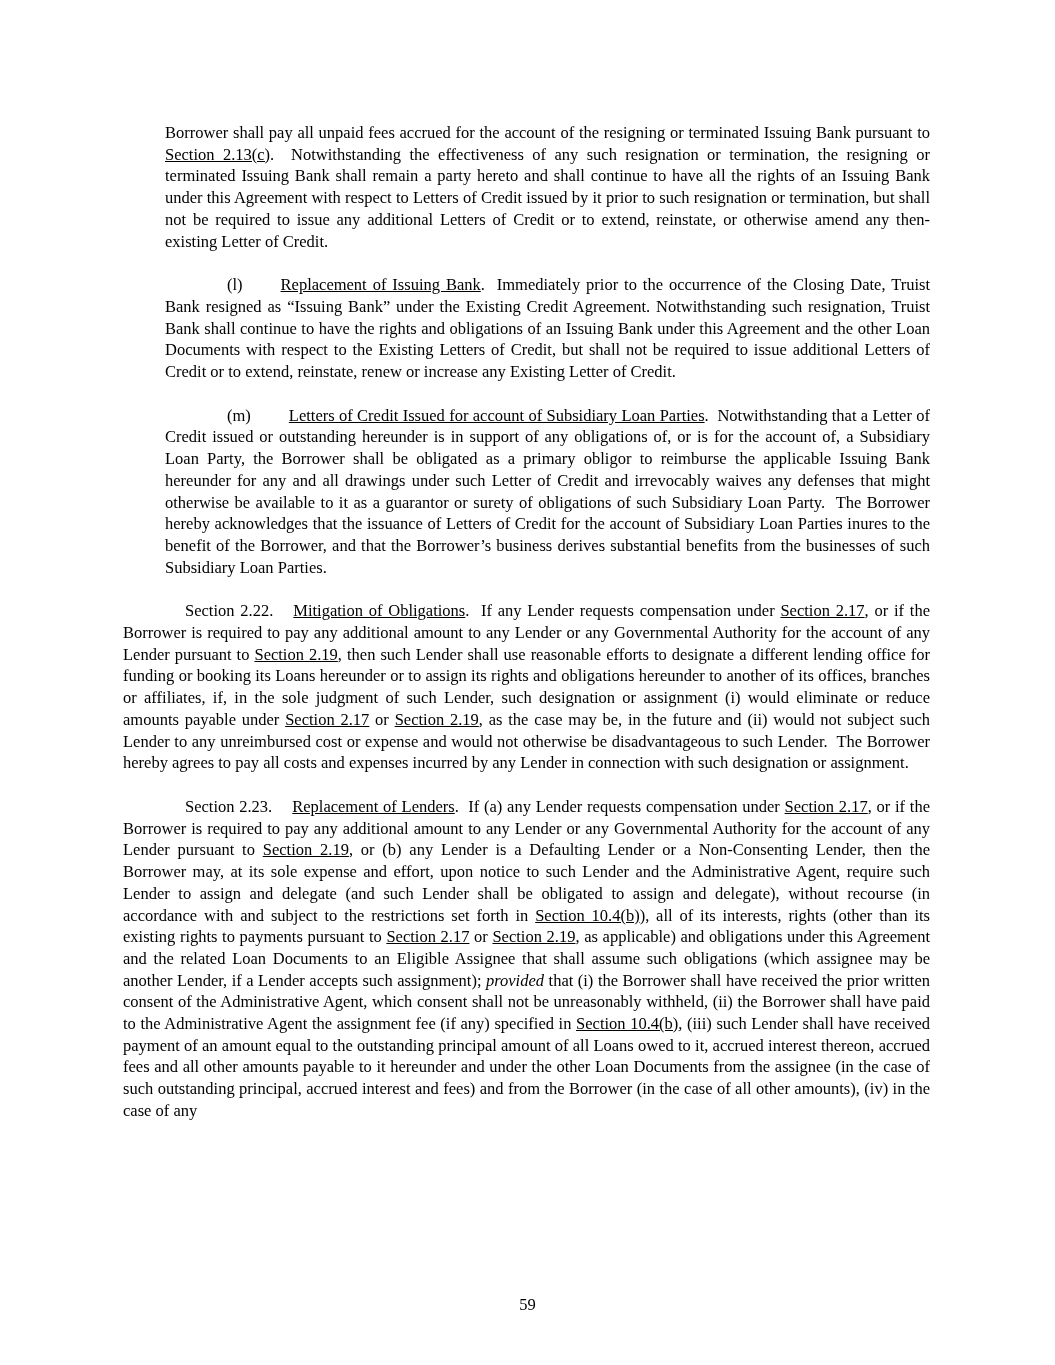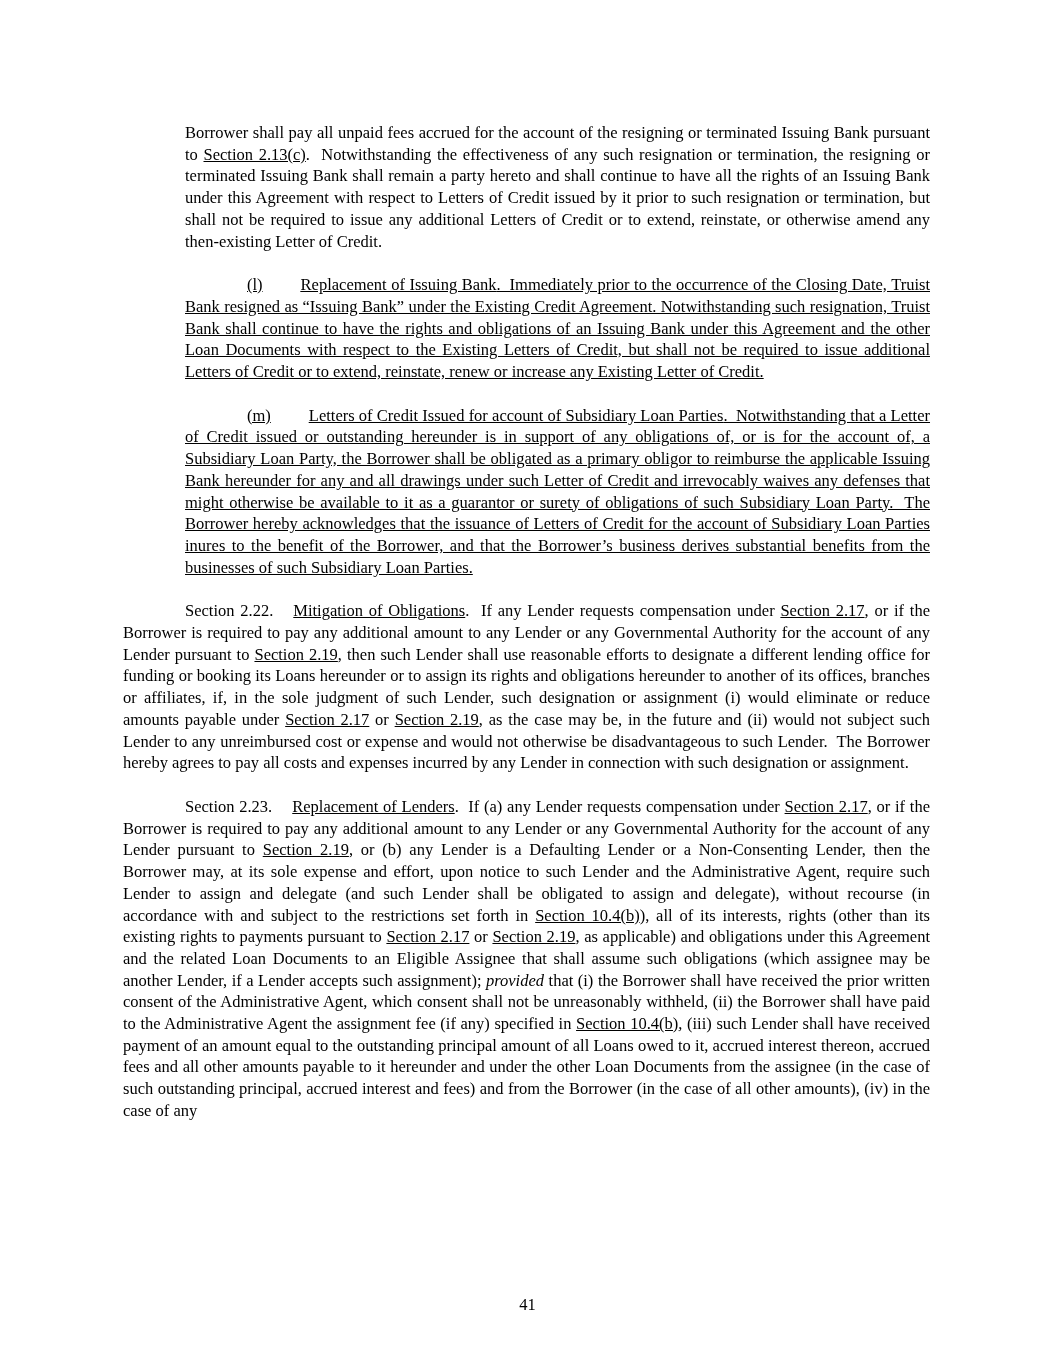--- a/index.html
+++ b/index.html
@@ -17,22 +17,22 @@
   .content {
     position: absolute;
     left: 123px;
     top: 122px;
     width: 807px;
   }
   .para {
     margin: 0 0 22px 0;
     text-align: justify;
   }
-  .para.indented { margin-left: 62px; }
-  .para.label-indent { text-indent: 62px; text-decoration: underline; }
+  .para.indented { margin-left: 42px; }
+  .para.label-indent { text-indent: 62px; }
   .para.section { text-indent: 62px; }
   .run-plain { }
   .run-underline { text-decoration: underline; }
   .run-bold { font-weight: normal; }
   .run-bold-underline { font-weight: normal; text-decoration: underline; }
   .run-italic { font-style: italic; }
   .run-tab-small { display: inline-block; width: 20px; text-indent: 0; }
   .run-tab-large { display: inline-block; width: 38px; text-indent: 0; }
   .footer {
     position: absolute;
@@ -46,14 +46,14 @@
 <body>
 
 <div class="page">
   <div class="content">
     <p class="para indented"><span class="run-plain">Borrower shall pay all unpaid fees accrued for the account of the resigning or terminated Issuing Bank pursuant to </span><span class="run-underline">Section 2.13(c)</span><span class="run-plain">.&nbsp; Notwithstanding the effectiveness of any such resignation or termination, the resigning or terminated Issuing Bank shall remain a party hereto and shall continue to have all the rights of an Issuing Bank under this Agreement with respect to Letters of Credit issued by it prior to such resignation or termination, but shall not be required to issue any additional Letters of Credit or to extend, reinstate, or otherwise amend any then-existing Letter of Credit.</span></p>
     <p class="para indented label-indent"><span class="run-plain">(l)</span><span class="run-tab-large"></span><span class="run-underline">Replacement of Issuing Bank</span><span class="run-plain">.&nbsp; Immediately prior to the occurrence of the Closing Date, Truist Bank resigned as “Issuing Bank” under the Existing Credit Agreement. Notwithstanding such resignation, Truist Bank shall continue to have the rights and obligations of an Issuing Bank under this Agreement and the other Loan Documents with respect to the Existing Letters of Credit, but shall not be required to issue additional Letters of Credit or to extend, reinstate, renew or increase any Existing Letter of Credit.</span></p>
     <p class="para indented label-indent"><span class="run-plain">(m)</span><span class="run-tab-large"></span><span class="run-underline">Letters of Credit Issued for account of Subsidiary Loan Parties</span><span class="run-plain">.&nbsp; Notwithstanding that a Letter of Credit issued or outstanding hereunder is in support of any obligations of, or is for the account of, a Subsidiary Loan Party, the Borrower shall be obligated as a primary obligor to reimburse the applicable Issuing Bank hereunder for any and all drawings under such Letter of Credit and irrevocably waives any defenses that might otherwise be available to it as a guarantor or surety of obligations of such Subsidiary Loan Party.&nbsp; The Borrower hereby acknowledges that the issuance of Letters of Credit for the account of Subsidiary Loan Parties inures to the benefit of the Borrower, and that the Borrower’s business derives substantial benefits from the businesses of such Subsidiary Loan Parties.</span></p>
     <p class="para section"><span class="run-bold">Section 2.22.</span><span class="run-tab-small"></span><span class="run-bold-underline">Mitigation of Obligations</span><span class="run-plain">.&nbsp; If any Lender requests compensation under </span><span class="run-underline">Section 2.17</span><span class="run-plain">, or if the Borrower is required to pay any additional amount to any Lender or any Governmental Authority for the account of any Lender pursuant to </span><span class="run-underline">Section 2.19</span><span class="run-plain">, then such Lender shall use reasonable efforts to designate a different lending office for funding or booking its Loans hereunder or to assign its rights and obligations hereunder to another of its offices, branches or affiliates, if, in the sole judgment of such Lender, such designation or assignment (i) would eliminate or reduce amounts payable under </span><span class="run-underline">Section 2.17</span><span class="run-plain"> or </span><span class="run-underline">Section 2.19</span><span class="run-plain">, as the case may be, in the future and (ii) would not subject such Lender to any unreimbursed cost or expense and would not otherwise be disadvantageous to such Lender.&nbsp; The Borrower hereby agrees to pay all costs and expenses incurred by any Lender in connection with such designation or assignment.</span></p>
     <p class="para section"><span class="run-bold">Section 2.23.</span><span class="run-tab-small"></span><span class="run-bold-underline">Replacement of Lenders</span><span class="run-plain">.&nbsp; If (a) any Lender requests compensation under </span><span class="run-underline">Section 2.17</span><span class="run-plain">, or if the Borrower is required to pay any additional amount to any Lender or any Governmental Authority for the account of any Lender pursuant to </span><span class="run-underline">Section 2.19</span><span class="run-plain">, or (b) any Lender is a Defaulting Lender or a Non-Consenting Lender, then the Borrower may, at its sole expense and effort, upon notice to such Lender and the Administrative Agent, require such Lender to assign and delegate (and such Lender shall be obligated to assign and delegate), without recourse (in accordance with and subject to the restrictions set forth in </span><span class="run-underline">Section 10.4(b)</span><span class="run-plain">), all of its interests, rights (other than its existing rights to payments pursuant to </span><span class="run-underline">Section 2.17</span><span class="run-plain"> or </span><span class="run-underline">Section 2.19</span><span class="run-plain">, as applicable) and obligations under this Agreement and the related Loan Documents to an Eligible Assignee that shall assume such obligations (which assignee may be another Lender, if a Lender accepts such assignment); </span><span class="run-italic">provided</span><span class="run-plain"> that (i) the Borrower shall have received the prior written consent of the Administrative Agent, which consent shall not be unreasonably withheld, (ii) the Borrower shall have paid to the Administrative Agent the assignment fee (if any) specified in </span><span class="run-underline">Section 10.4(b)</span><span class="run-plain">, (iii) such Lender shall have received payment of an amount equal to the outstanding principal amount of all Loans owed to it, accrued interest thereon, accrued fees and all other amounts payable to it hereunder and under the other Loan Documents from the assignee (in the case of such outstanding principal, accrued interest and fees) and from the Borrower (in the case of all other amounts), (iv) in the case of any</span></p>
   </div>
-  <div class="footer">41</div>
+  <div class="footer">59</div>
 </div>
 
 </body></html>

